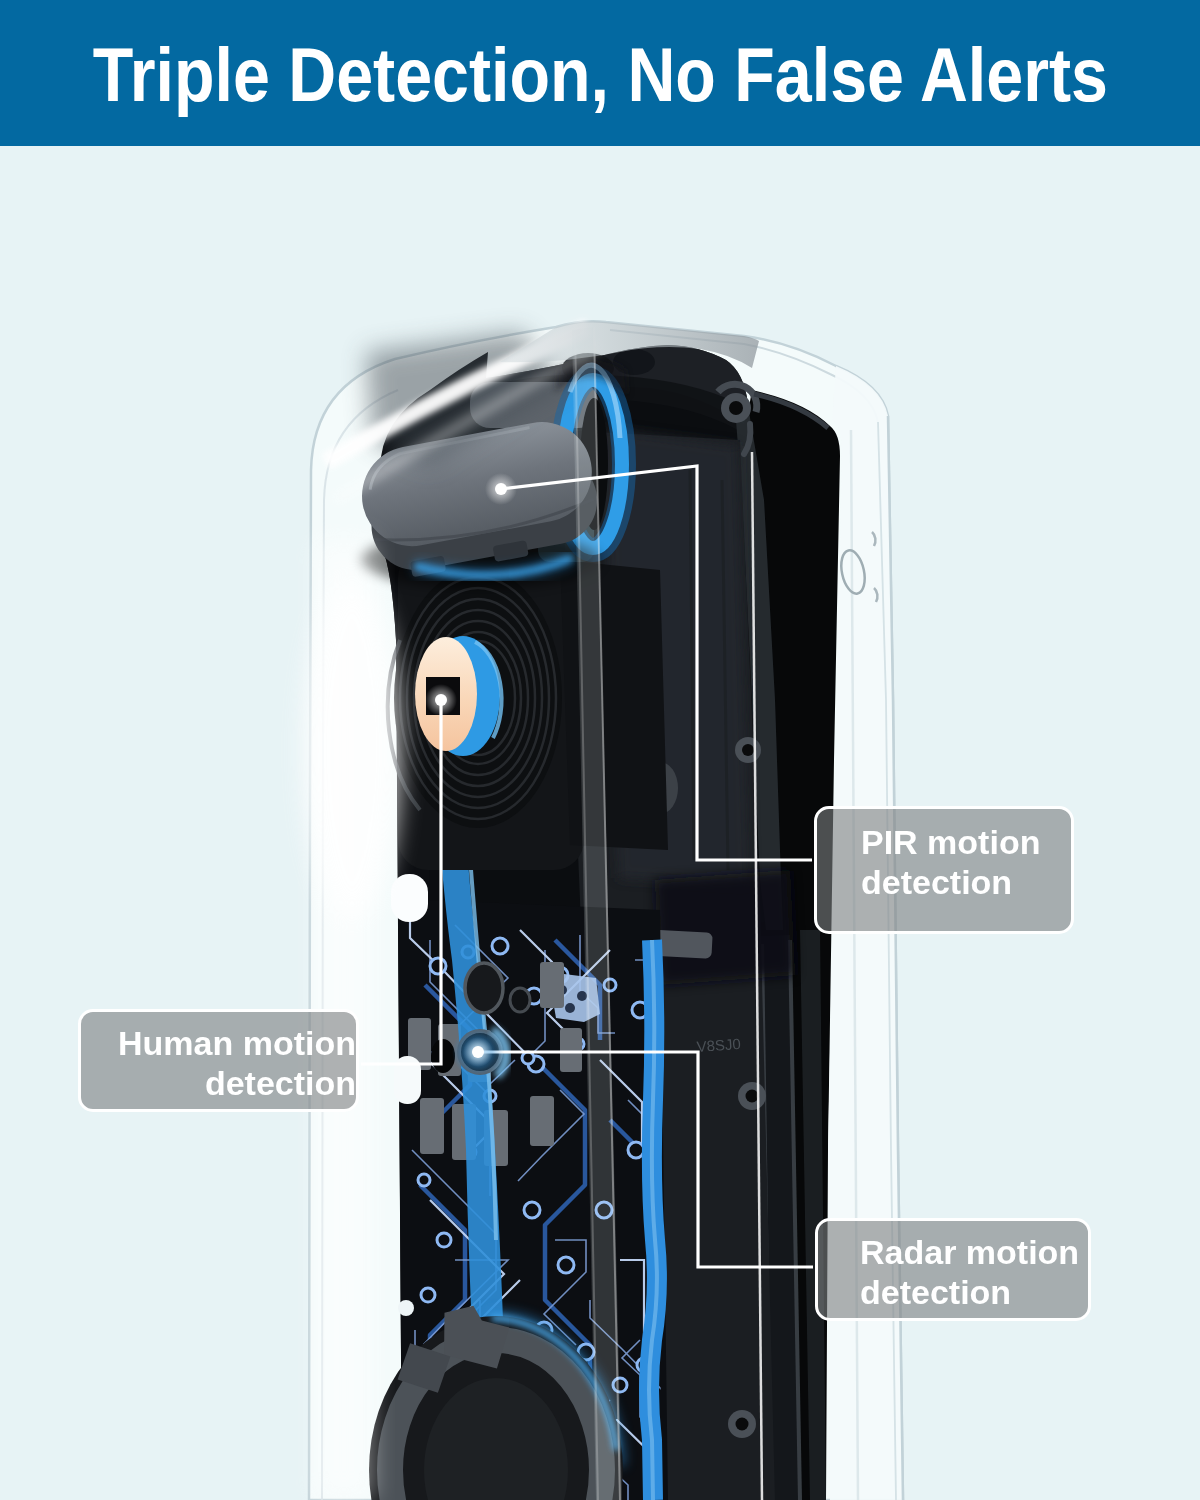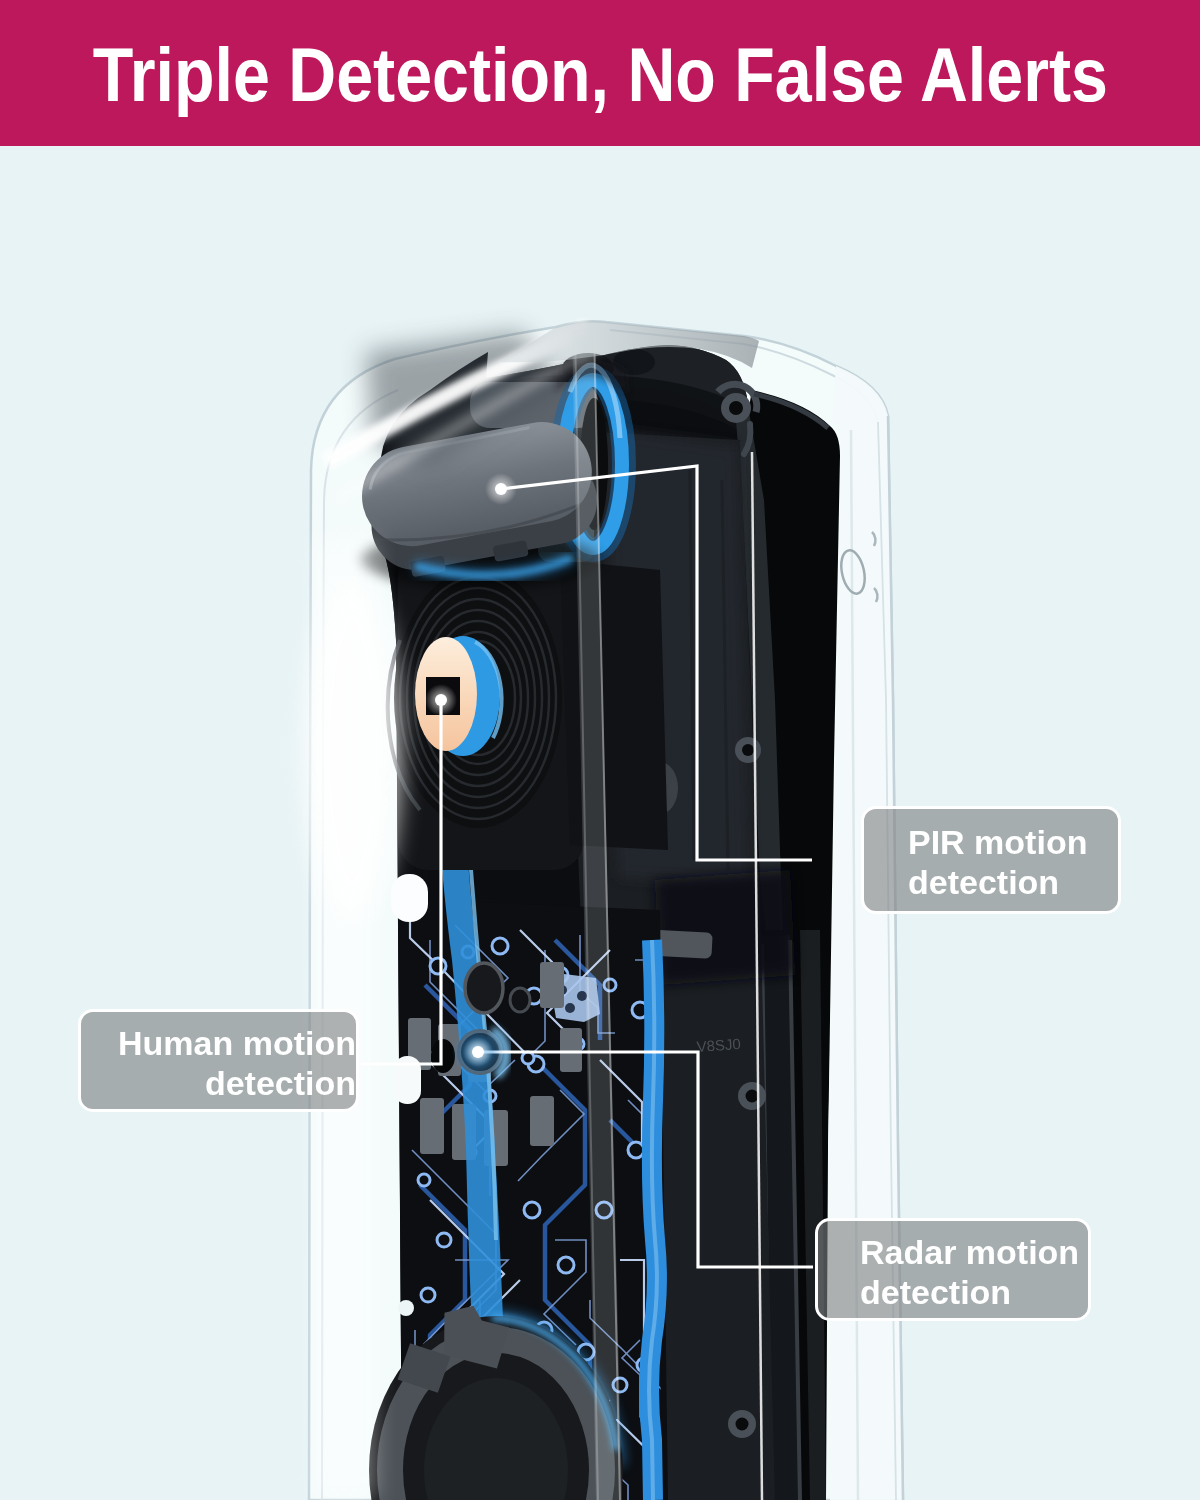--- a/index.html
+++ b/index.html
@@ -1,17 +1,17 @@
 <!DOCTYPE html>
 <html><head>
 <meta charset="utf-8">
 <style>
   html,body{margin:0;padding:0;}
   body{width:1200px;height:1500px;background:#e7f3f5;font-family:"Liberation Sans",sans-serif;overflow:hidden;position:relative;}
-  .header{position:absolute;top:0;left:0;width:1200px;height:146px;background:#be185d;display:flex;align-items:center;justify-content:center;}
+  .header{position:absolute;top:0;left:0;width:1200px;height:146px;background:#0369a1;display:flex;align-items:center;justify-content:center;}
   .header span{color:#ffffff;font-size:76px;font-weight:700;white-space:nowrap;transform:scaleX(0.873);transform-origin:center;padding-top:3px;}
   svg.art{position:absolute;top:0;left:0;}
   .label{position:absolute;box-sizing:border-box;background:rgba(123,126,128,0.6);border:3px solid #ffffff;border-radius:15px;color:#fff;font-size:34px;line-height:40px;font-weight:700;white-space:nowrap;}
 </style>
 </head>
 <body>
 <svg class="art" width="1200" height="1500" viewBox="0 0 1200 1500">
   <defs>
     <linearGradient id="pillTop" x1="0" y1="0" x2="0" y2="1">
       <stop offset="0" stop-color="#8a9199"></stop>
@@ -317,15 +317,15 @@
   <circle cx="441" cy="700" r="6" fill="#ffffff"></circle>
   <circle cx="478" cy="1052" r="26" fill="url(#blueglow)"></circle>
   <circle cx="478" cy="1052" r="15" fill="url(#dotglow)"></circle>
   <circle cx="478" cy="1052" r="6" fill="#ffffff"></circle>
 </svg>
 
 <div class="header">
     <span>Triple Detection, No False Alerts</span>
   </div>
 
-<div class="label" style="left:814px;top:806px;width:260px;height:108px;padding:13px 0 0 44px;margin-left:47px;">PIR motion<br>detection</div>
+<div class="label" style="left:814px;top:806px;width:260px;height:128px;padding:13px 0 0 44px;">PIR motion<br>detection</div>
 <div class="label" style="left:78px;top:1009px;width:281px;height:103px;padding:11px 0 0 19px;text-align:right;">Human motion<br>detection</div>
 <div class="label" style="left:815px;top:1218px;width:276px;height:103px;padding:11px 16px 0 42px;">Radar motion<br>detection</div>
 
 </body></html>

